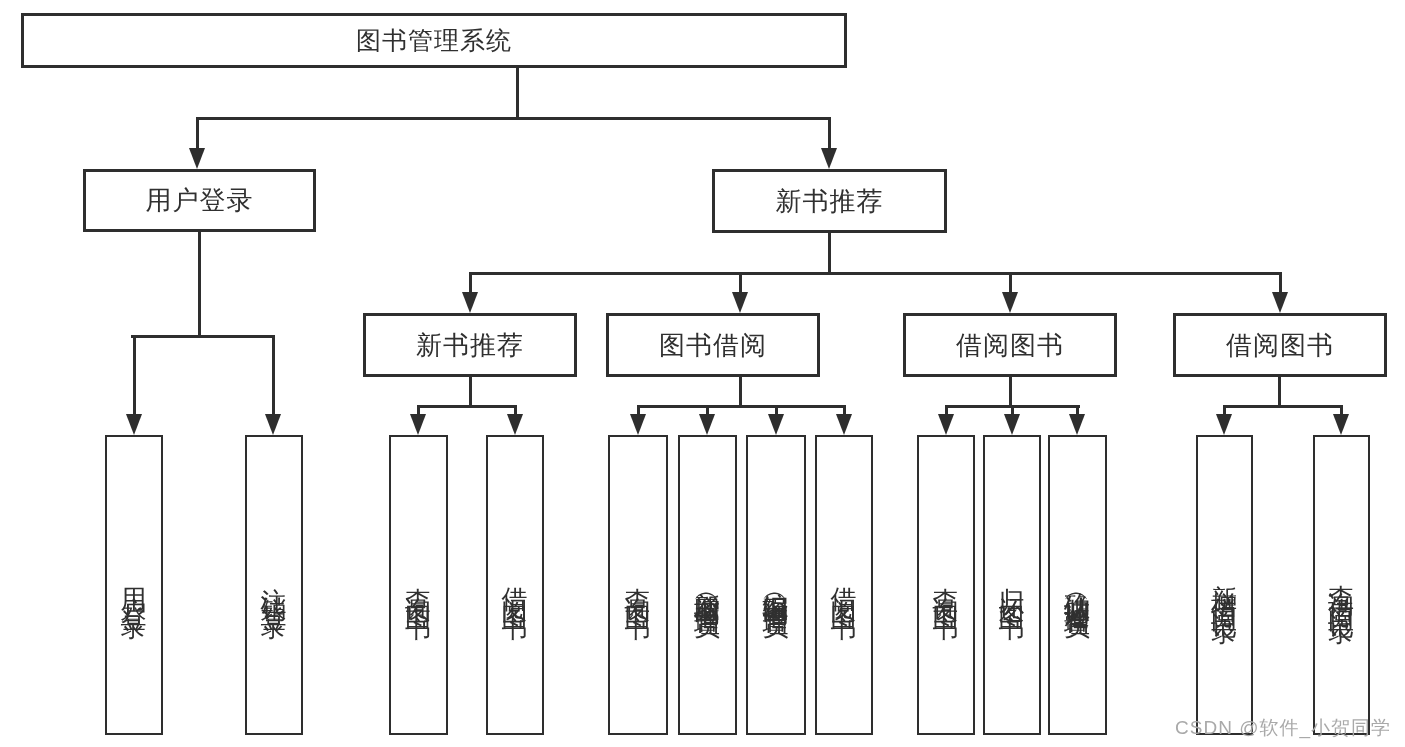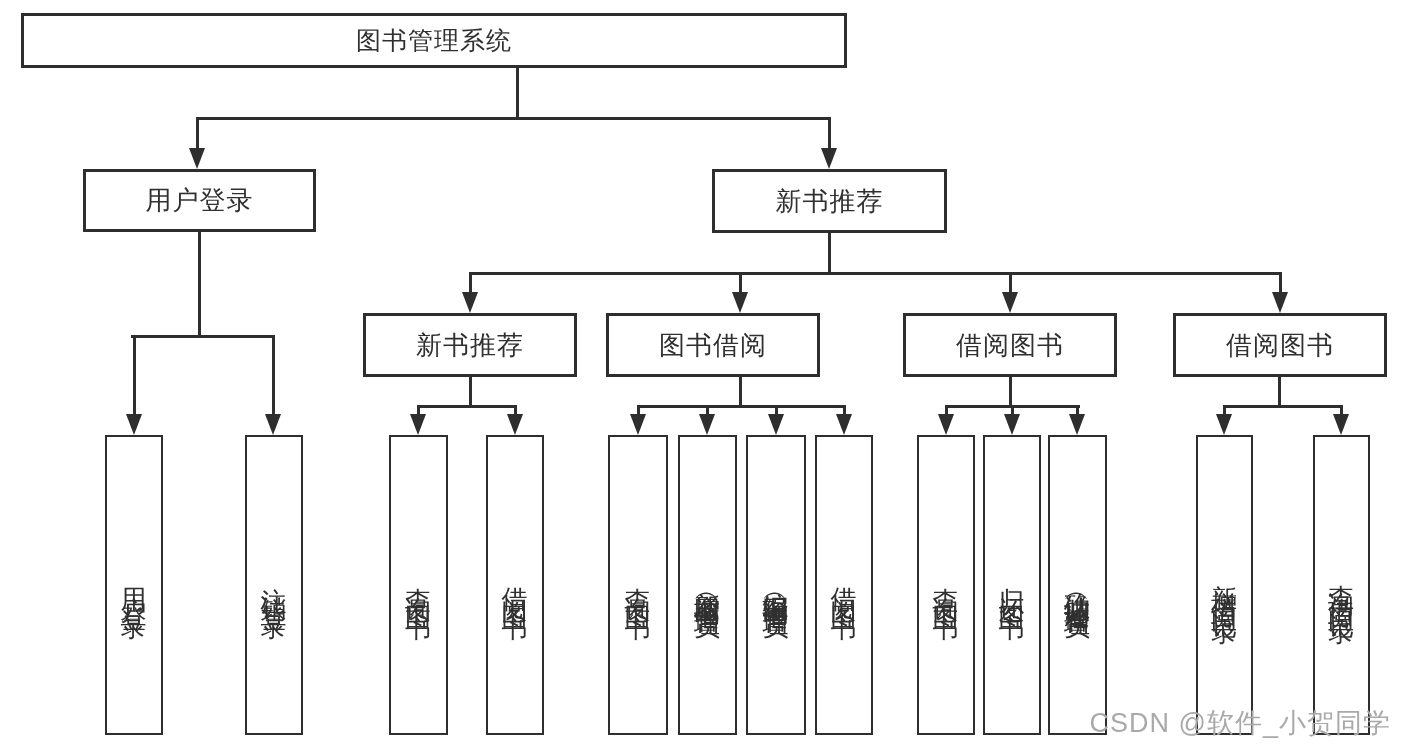--- a/index.html
+++ b/index.html
@@ -49,21 +49,21 @@
     position:absolute;
     width:0;height:0;
     border-left:8.5px solid transparent;
     border-right:8.5px solid transparent;
     border-top:21px solid var(--line);
   }
   .watermark{
     position:absolute;
     right:14px;
     bottom:6px;
-    font-size:27px;
+    font-size:19px;
     color:var(--wm);
     letter-spacing:1px;
     white-space:nowrap;
     z-index:10;
   }
 </style>
 </head>
 <body>
 
 <div id="canvas">

